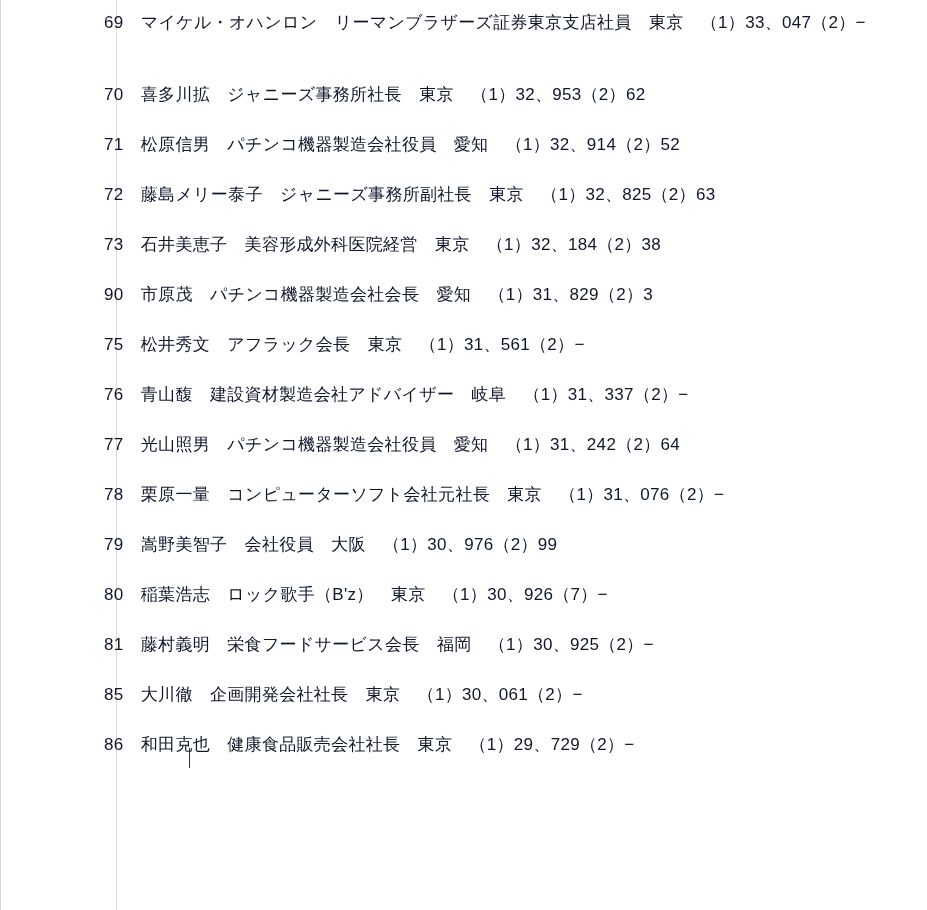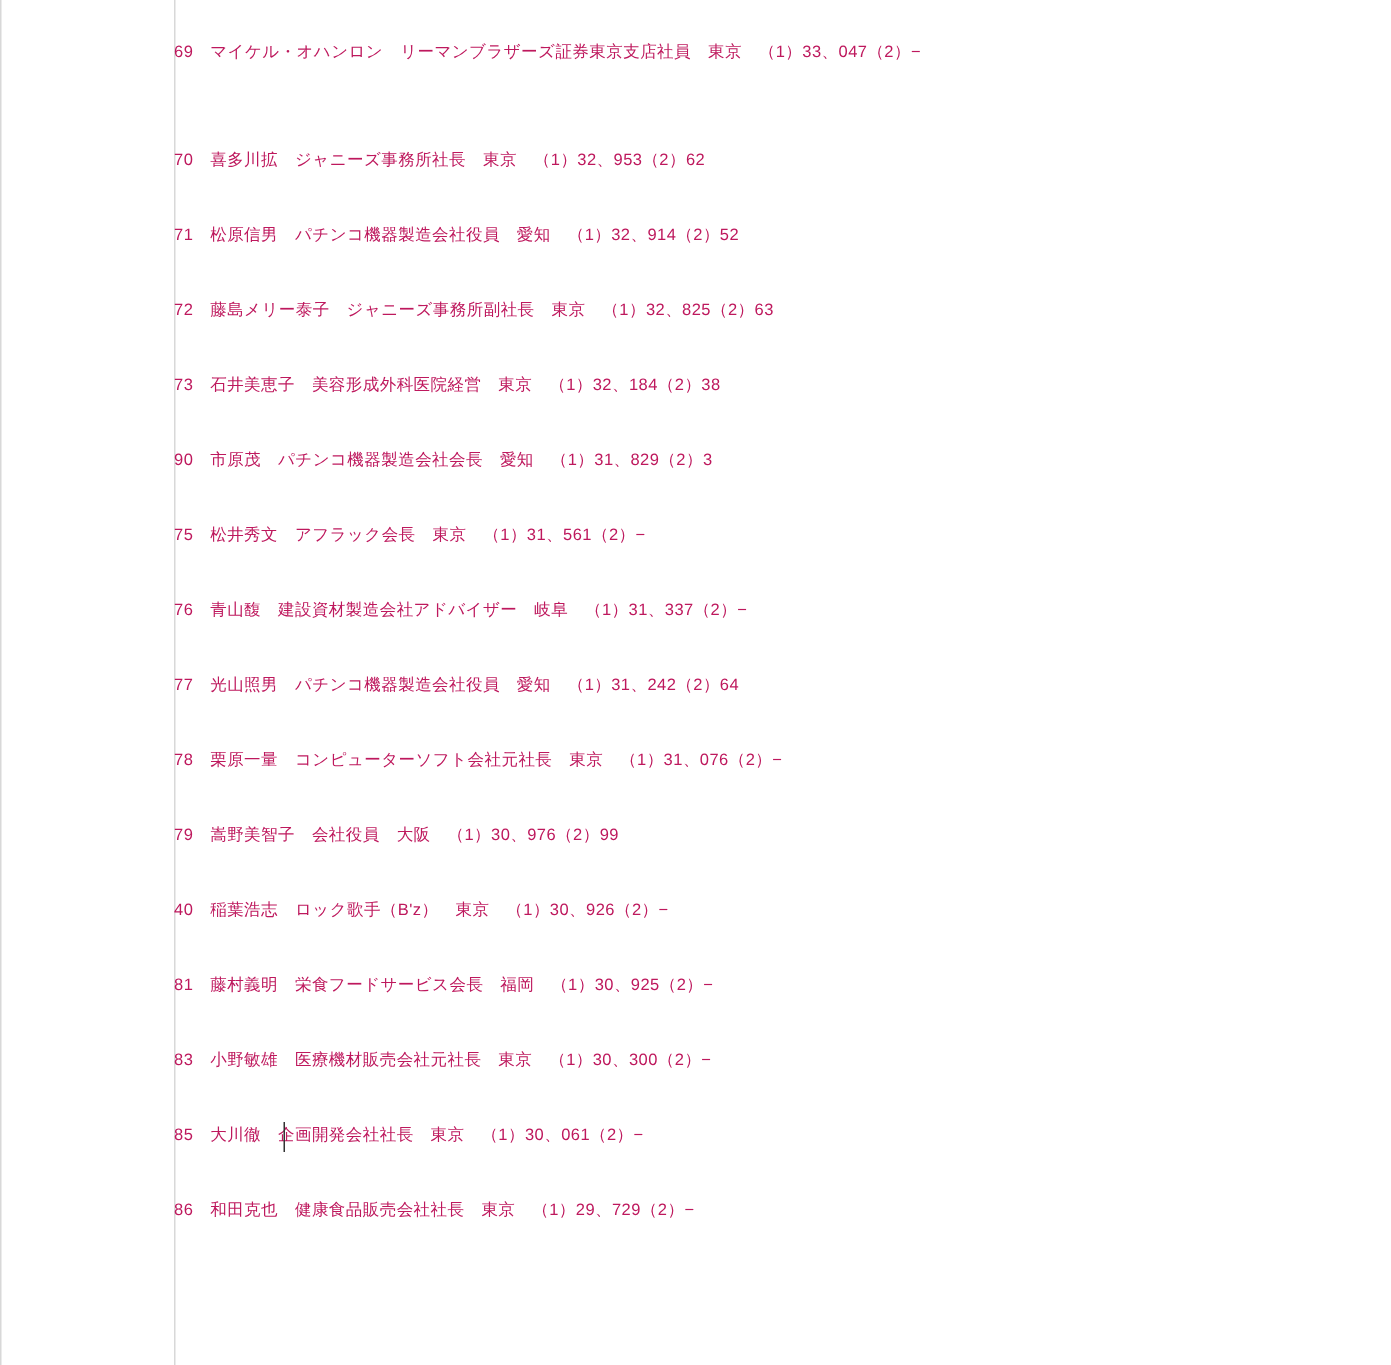--- a/index.html
+++ b/index.html
@@ -38,27 +38,27 @@
     background: #d8d8d8;
   }
   .content {
     position: absolute;
     left: 100px;
     top: 0;
     width: 800px;
   }
   .entry {
     display: block;
-    font-size: 11px;
+    font-size: 17px;
     line-height: 26px;
     letter-spacing: 0.3px;
     white-space: pre-wrap;
-    margin: 16px;
+    margin: 4px;
     padding: 0;
-    color: #be185d;
+    color: #0f172a;
   }
   .entry-row {
     height: 50px;
     display: flex;
     align-items: flex-start;
     padding-top: 6px;
     box-sizing: border-box;
   }
   .entry-row.tall {
     height: 72px;
@@ -118,27 +118,24 @@
       <div class="entry-row">
         <span class="entry">77　光山照男　パチンコ機器製造会社役員　愛知　（1）31、242（2）64</span>
       </div>
       <div class="entry-row">
         <span class="entry">78　栗原一量　コンピューターソフト会社元社長　東京　（1）31、076（2）−</span>
       </div>
       <div class="entry-row">
         <span class="entry">79　嵩野美智子　会社役員　大阪　（1）30、976（2）99</span>
       </div>
       <div class="entry-row">
-        <span class="entry">40　稲葉浩志　ロック歌手（B'z）　東京　（1）30、926（2）−</span>
+        <span class="entry">80　稲葉浩志　ロック歌手（B'z）　東京　（1）30、926（7）−</span>
       </div>
       <div class="entry-row">
         <span class="entry">81　藤村義明　栄食フードサービス会長　福岡　（1）30、925（2）−</span>
-      </div>
-      <div class="entry-row">
-        <span class="entry">83　小野敏雄　医療機材販売会社元社長　東京　（1）30、300（2）−</span>
       </div>
       <div class="entry-row">
         <span class="entry">85　大川徹　企画開発会社社長　東京　（1）30、061（2）−</span>
       </div>
       <div class="entry-row">
         <span class="entry">86　和田克也　健康食品販売会社社長　東京　（1）29、729（2）−</span>
       </div>
     </div>
 
   <div class="caret"></div>

